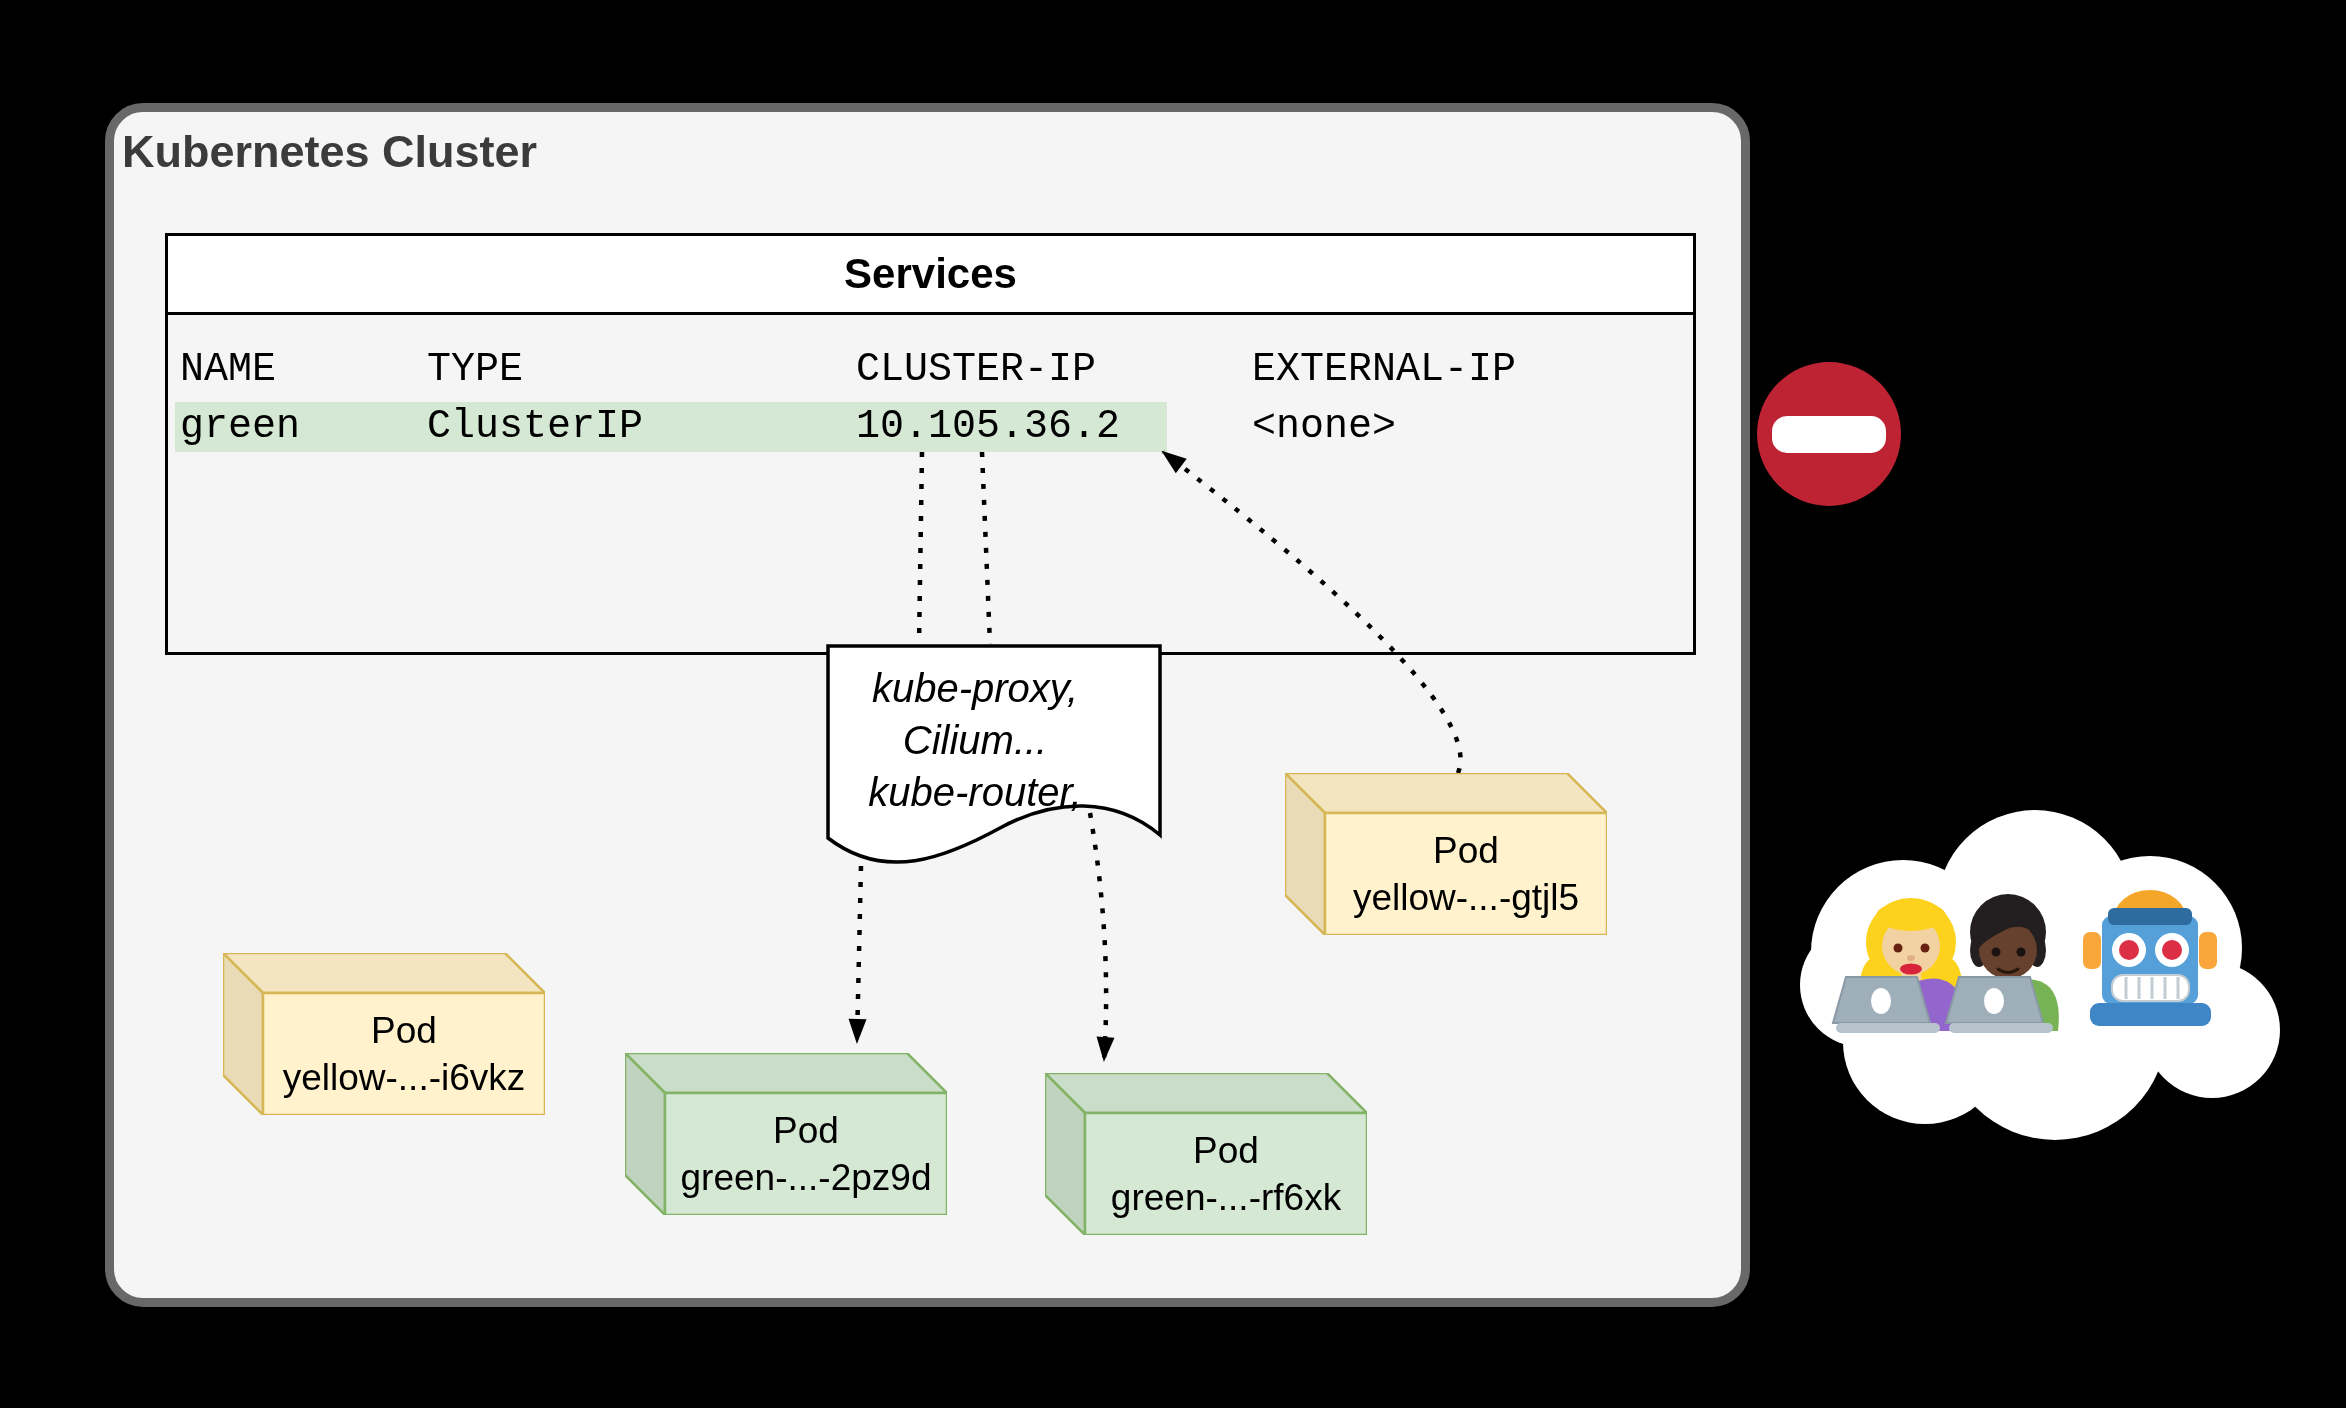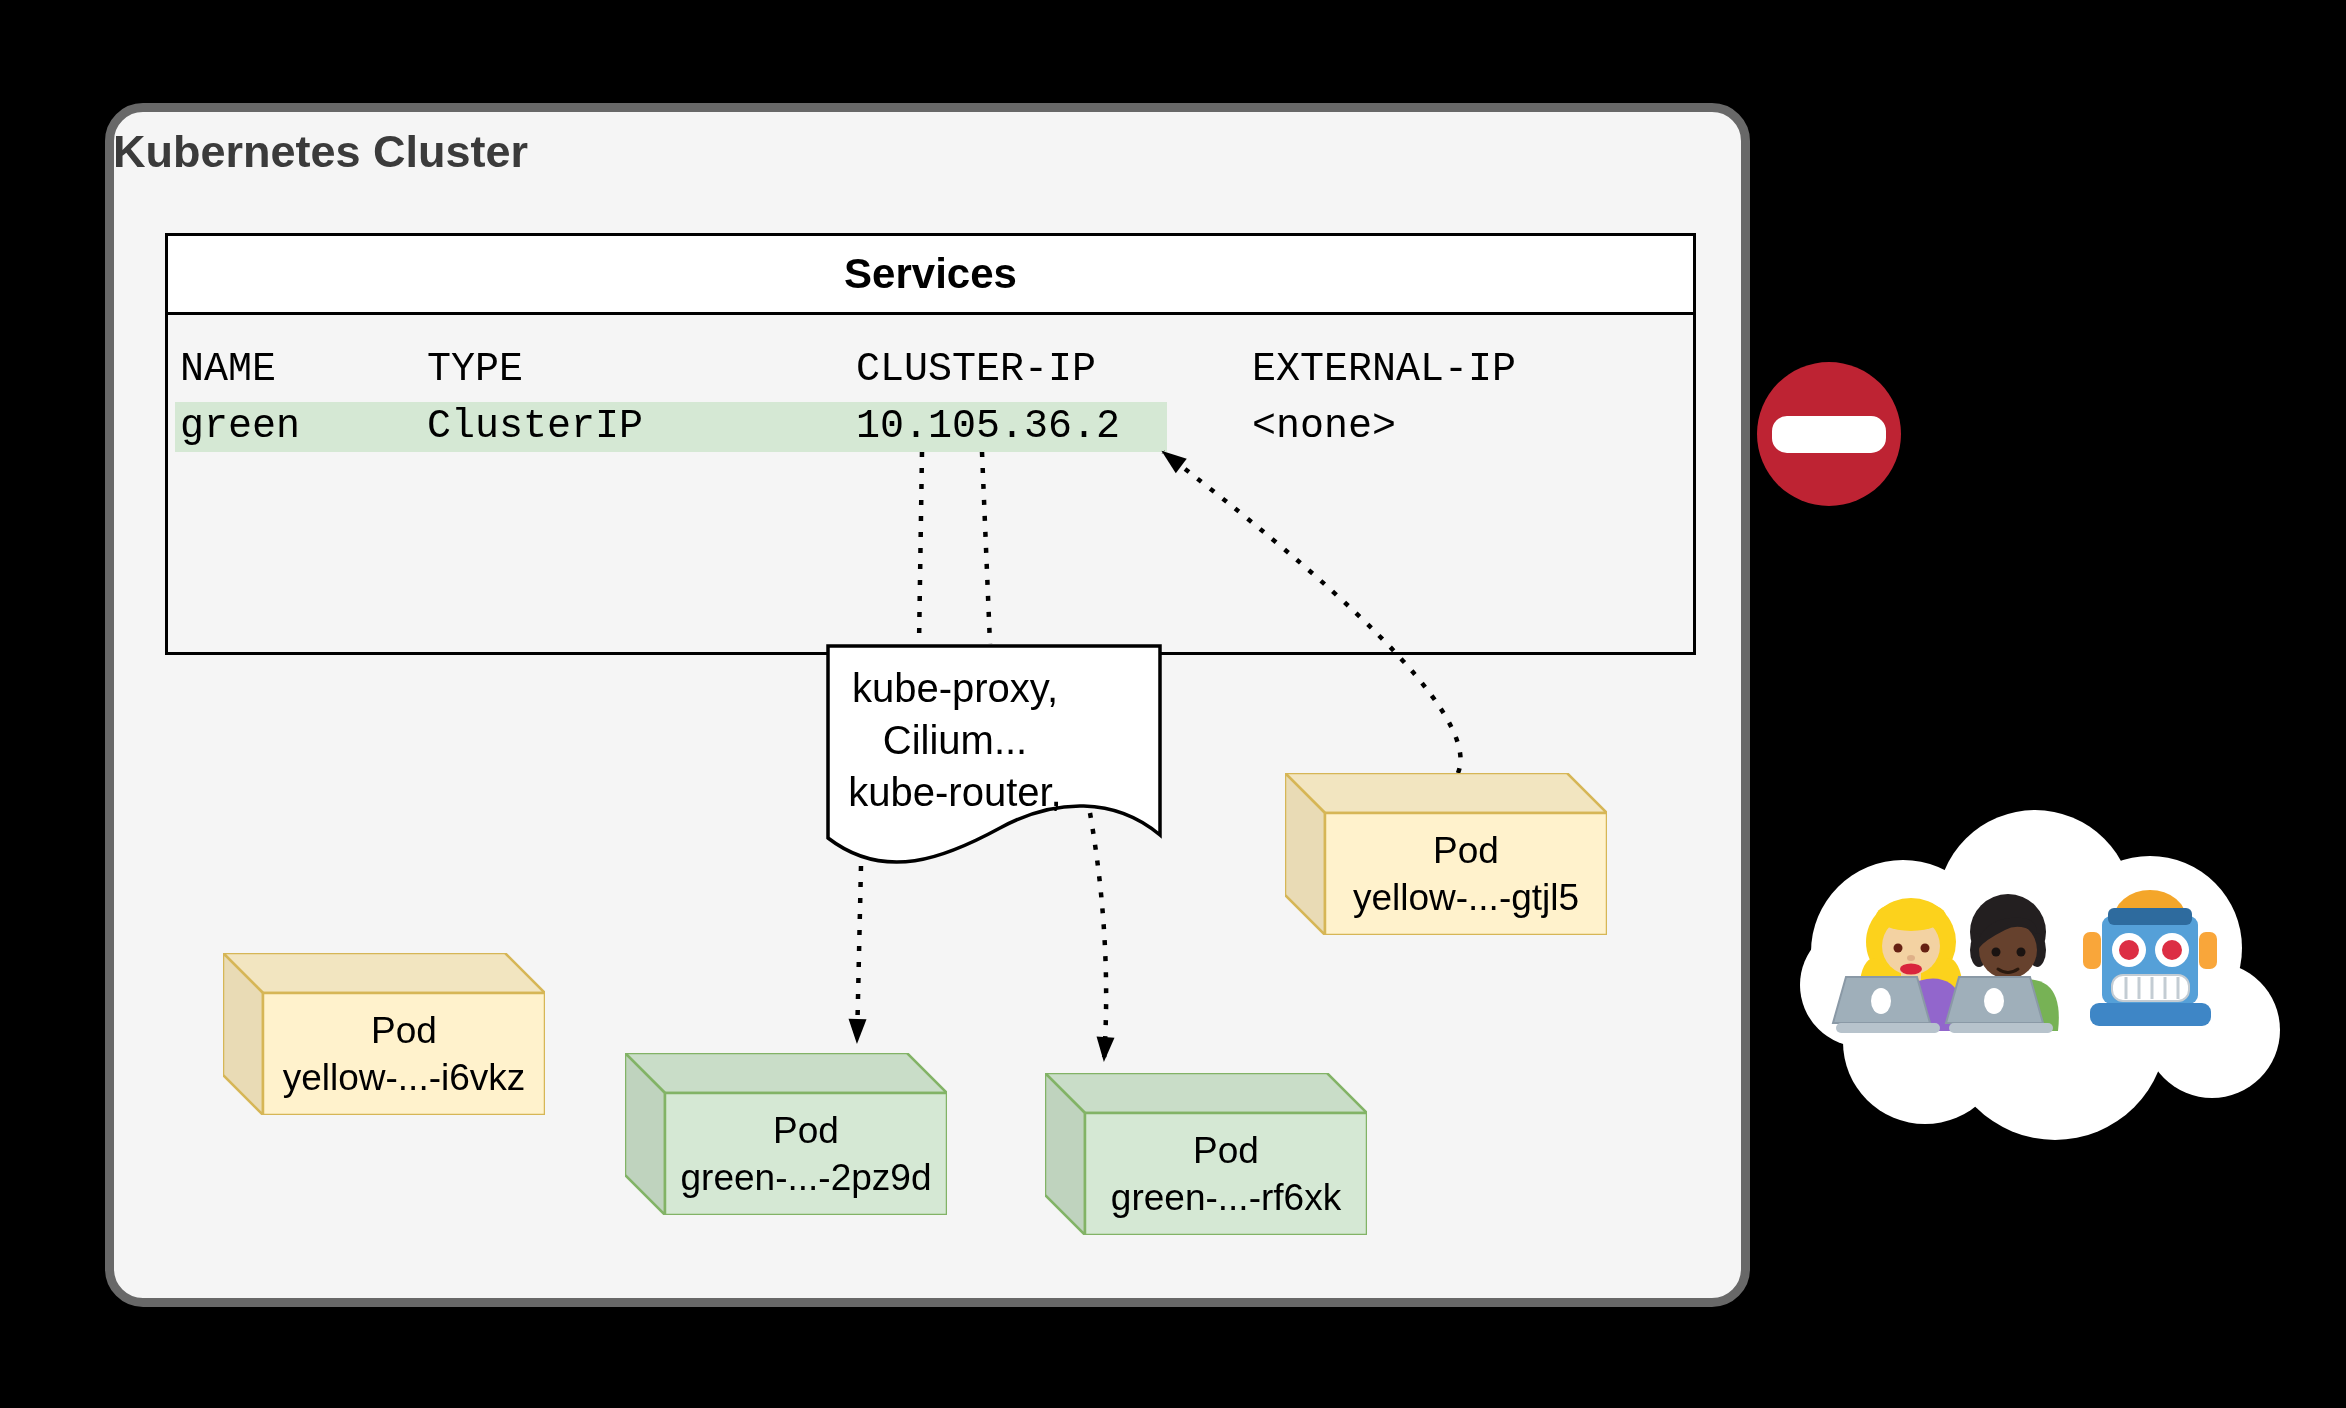--- a/index.html
+++ b/index.html
@@ -2,41 +2,41 @@
 <html><head>
 <meta charset="utf-8">
 <style>
   html,body{margin:0;padding:0;background:#000;}
   #canvas{position:relative;width:2346px;height:1408px;background:#000;overflow:hidden;
           font-family:"Liberation Sans",sans-serif;}
 
   
   .cluster{position:absolute;left:105px;top:103px;width:1645px;height:1204px;
            background:#f5f5f5;border:9px solid #686868;border-radius:38px;box-sizing:border-box;}
-  .cluster-title{position:absolute;left:113px;top:126px;font-size:45px;font-weight:bold;color:#3b3b3b;}
+  .cluster-title{position:absolute;left:122px;top:126px;font-size:45px;font-weight:bold;color:#3b3b3b;}
 
   
   .svc-table{position:absolute;left:165px;top:233px;width:1531px;height:422px;
              border:3px solid #000;box-sizing:border-box;}
   .svc-header{position:absolute;left:0;top:0;width:100%;height:79px;background:#fff;
               border-bottom:3px solid #000;box-sizing:border-box;display:flex;
               align-items:center;justify-content:center;font-size:42px;font-weight:bold;color:#000;}
   .mono{position:absolute;font-family:"Liberation Mono",monospace;font-size:40px;color:#000;
         white-space:pre;line-height:48px;}
   .row-highlight{position:absolute;left:7px;top:166px;width:992px;height:50px;background:#d5e8d4;}
   .hdr{top:110px;}
   .row{top:167px;}
   .c1{left:12px;} .c2{left:259px;} .c3{left:688px;} .c4{left:1084px;}
 
   
   .overlay{position:absolute;left:0;top:0;width:2346px;height:1408px;pointer-events:none;}
 
   
-  .note-text{position:absolute;left:808px;top:662px;width:294px;text-align:center;
-             font-size:40px;line-height:52px;color:#000;}
+  .note-text{position:absolute;left:828px;top:662px;width:294px;text-align:center;
+             font-size:40px;line-height:52px;color:#000;font-style:italic;}
 
   
   .pod{position:absolute;width:322px;height:162px;}
   .pod svg{position:absolute;left:0;top:0;}
   .pod-label{position:absolute;left:40px;top:40px;width:282px;height:122px;display:flex;
              flex-direction:column;align-items:center;justify-content:center;
              font-size:37px;line-height:47px;color:#000;text-align:center;}
   .cube-stroke-y{stroke:#d6b656;stroke-width:2.5;stroke-linejoin:round;}
   .cube-stroke-g{stroke:#82b366;stroke-width:2.5;stroke-linejoin:round;}
 

